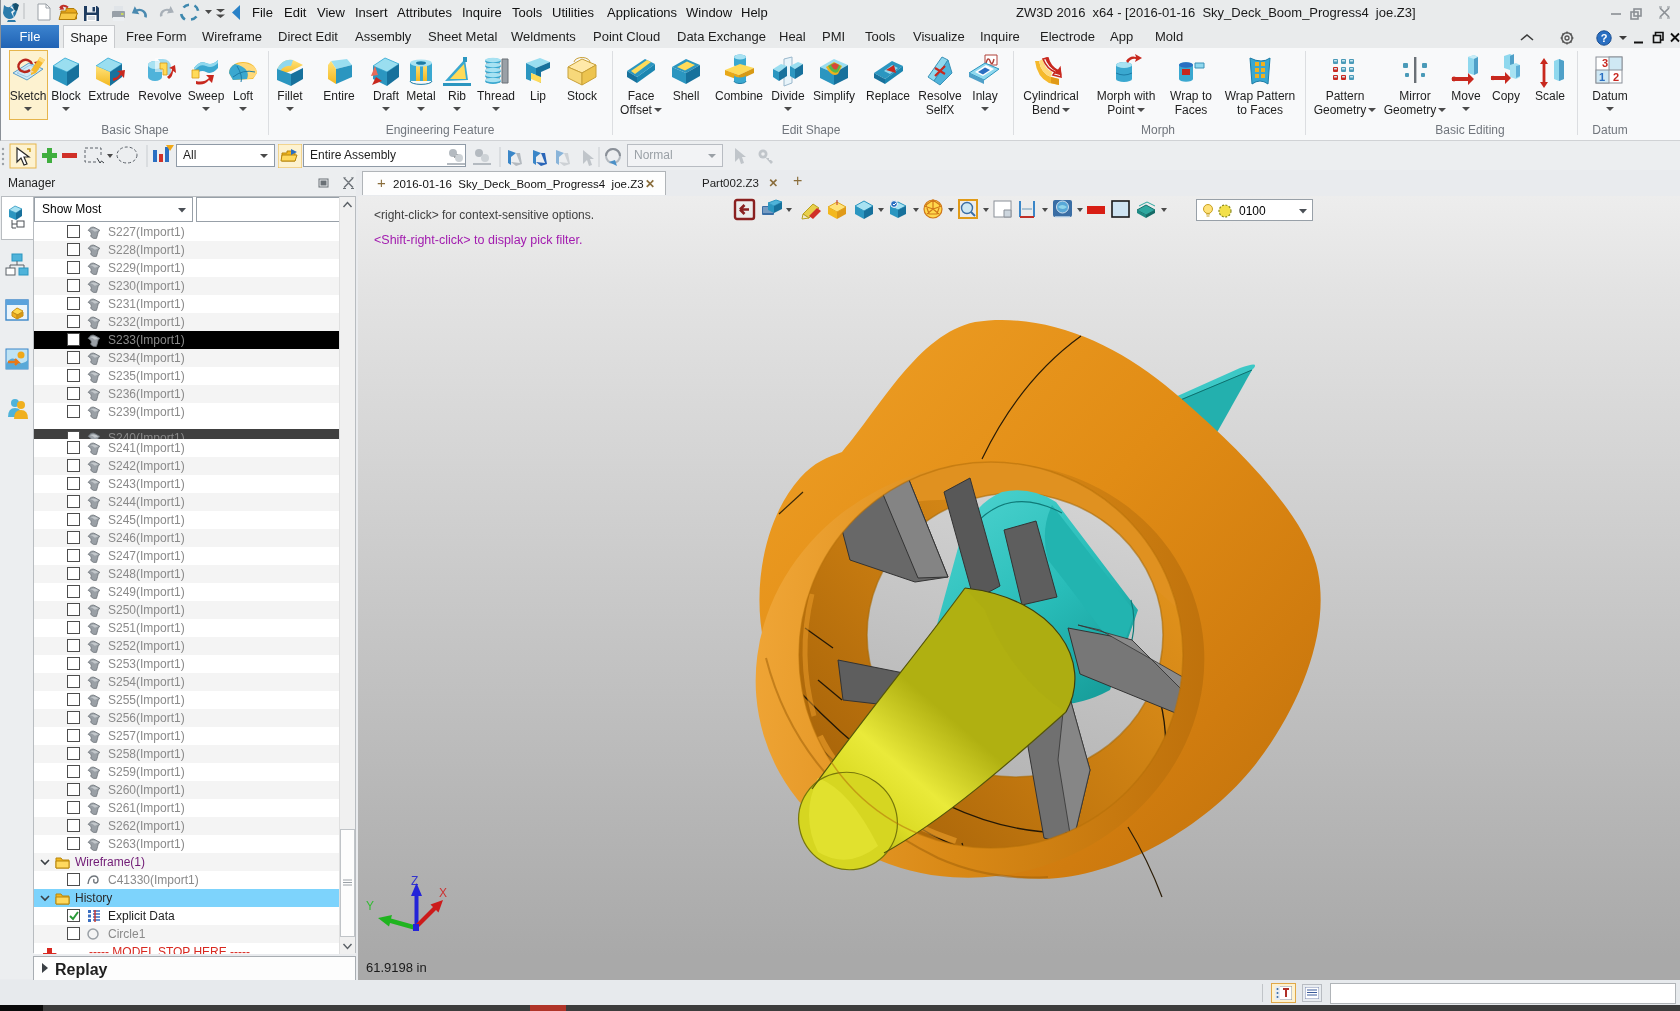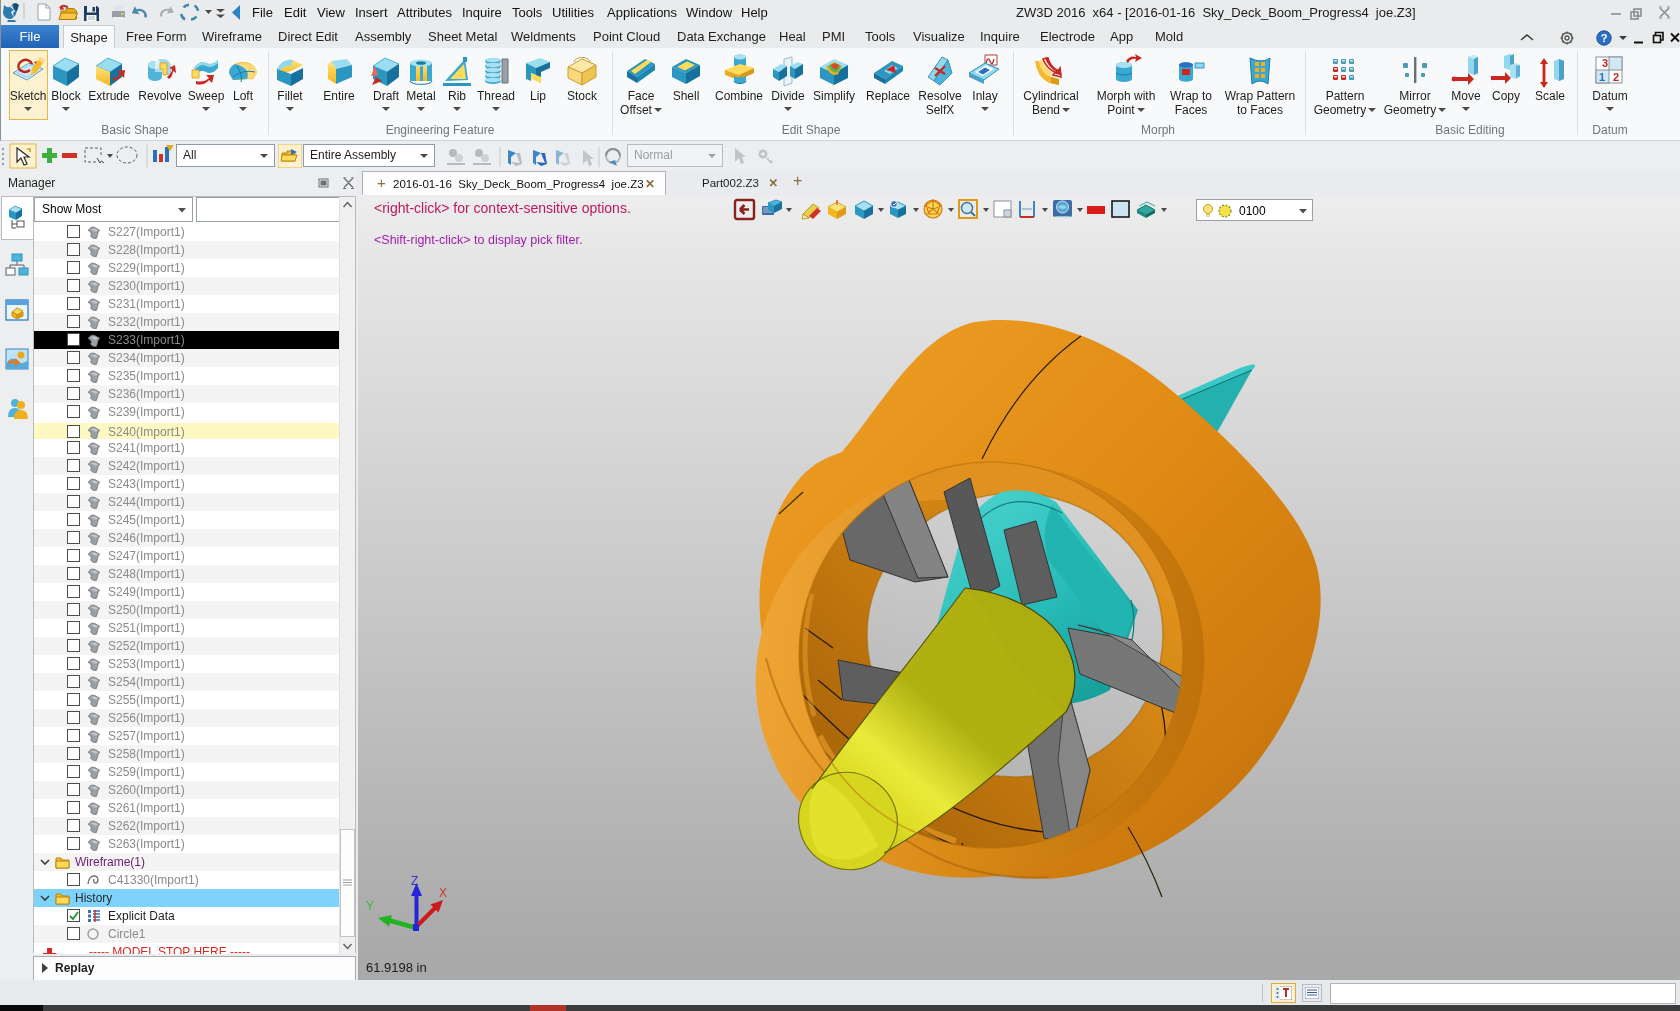--- a/index.html
+++ b/index.html
@@ -559,21 +559,21 @@
     </g>
  <g fill="#3fae3f"></g>
 </svg>
 <div class="a combo" style="left:176px;top:144px;width:99px">All<span class="ca"></span></div>
 <svg class="a" style="left:278px;top:144px" width="24" height="24" viewBox="0 0 24 24">
  <rect x="0" y="0" width="24" height="24" fill="#fdf2d0" stroke="#e6b54c"></rect>
  <path d="M4 9 h5 v-2 h6 l2 2 v8 h-13 z" fill="#f3b81f" stroke="#b8860c"></path>
  <path d="M4 11 l-1 6 h14 l2 -6 z" fill="#ffd95e" stroke="#b8860c"></path>
  <path d="M13 5 l6 3 -6 3 z" fill="#2a6fc2"></path>
 </svg>
-<div class="a combo" style="left:303px;top:144px;width:132px">Entire Assembly<span class="ca"></span></div>
+<div class="a combo" style="left:303px;top:144px;width:163px">Entire Assembly<span class="ca"></span></div>
 <svg class="a" style="left:443px;top:146px" width="347" height="22" viewBox="0 0 347 22">
  <g fill="#b4bac0">
       <circle cx="10" cy="7" r="4"></circle>
       <circle cx="16" cy="12" r="4" fill="#cdd2d6"></circle>
       <path d="M4 17 h18 v2 h-18 z"></path>
     </g>
  <g fill="#b4bac0">
       <circle cx="36" cy="7" r="4"></circle>
       <circle cx="42" cy="12" r="4" fill="#cdd2d6"></circle>
       <path d="M30 17 h18 v2 h-18 z"></path>
@@ -743,21 +743,21 @@
         <span class="tlab">S236(Import1)</span>
       </div>
       <div class="trow" style="position:absolute;top:180px;background:#ffffff">
         <span class="cb"></span>
         <svg style="position:absolute;left:51px;top:1px" width="17" height="17" viewBox="0 0 16 16">
           <path d="M3 6 q3 -4.5 6.5 -2.5 l4.5 2.5 q-2.2 1 -2.2 4 l-1 3.5 q-3.3 1 -5.5 -2 q2 -3.5 -2.3 -5.5 z" fill="#9aa0a6" stroke="#70767c" stroke-width=".8"></path>
           <path d="M5 5 q4 -2 7.5 1.2 l-3.2 1 q-3 -2.2 -4.3 -2.2z" fill="#c3c8cc"></path>
         </svg>
         <span class="tlab">S239(Import1)</span>
       </div>
-      <div class="trow" style="position:absolute;top:200px;background:#fef9c3">
+      <div class="trow" style="position:absolute;top:206px;background:#404040">
         <span class="cb"></span>
         <svg style="position:absolute;left:51px;top:1px" width="17" height="17" viewBox="0 0 16 16">
           <path d="M3 6 q3 -4.5 6.5 -2.5 l4.5 2.5 q-2.2 1 -2.2 4 l-1 3.5 q-3.3 1 -5.5 -2 q2 -3.5 -2.3 -5.5 z" fill="#9aa0a6" stroke="#70767c" stroke-width=".8"></path>
           <path d="M5 5 q4 -2 7.5 1.2 l-3.2 1 q-3 -2.2 -4.3 -2.2z" fill="#c3c8cc"></path>
         </svg>
         <span class="tlab">S240(Import1)</span>
       </div>
       <div class="trow" style="position:absolute;top:216px;background:#ffffff">
         <span class="cb"></span>
         <svg style="position:absolute;left:51px;top:1px" width="17" height="17" viewBox="0 0 16 16">
@@ -1005,21 +1005,21 @@
       </svg>
 <svg style="position:absolute;left:2px;bottom:3px" width="11" height="10">
         <path d="M1.5 3 l4 4.5 4 -4.5" fill="none" stroke="#5a6066" stroke-width="1.4"></path>
       </svg>
 <div style="position:absolute;left:0px;top:632px;width:15px;height:108px;background:#fdfdfd;border:1px solid #c0c4c8"></div>
 <svg style="position:absolute;left:3px;top:682px" width="9" height="8">
         <path d="M0 1 h9 M0 3.5 h9 M0 6 h9" stroke="#9aa0a6"></path>
       </svg>
 </div>
 </div>
-<div class="a" style="left:33px;top:956px;width:323px;height:39px;background:#fdfdfd;border:1px solid #a8adb2;font-size:12px">
+<div class="a" style="left:33px;top:956px;width:323px;height:39px;background:#fdfdfd;border:1px solid #a8adb2;font-size:16px">
 <svg style="position:absolute;left:7px;top:6px" width="8" height="10">
       <path d="M1 0 l6 5 -6 5 z" fill="#3a3f44"></path>
     </svg>
 <b style="position:absolute;left:21px;top:4px;color:#1e1e1e">Replay</b>
   </div>
 
 <div class="a" id="doctabs"></div>
 <div class="a" id="acttab">
     <span style="position:absolute;left:14px;top:4px;color:#8a6d3b;font-size:15px;line-height:14px">+</span>
     <span style="position:absolute;left:30px;top:6px;font-size:11.5px;white-space:nowrap">2016-01-16&nbsp; Sky_Deck_Boom_Progress4&nbsp; joe.Z3</span>
@@ -1120,21 +1120,21 @@
 <path d="M965 588 C 1055 598 1094 662 1066 712 C 1030 690 1000 650 985 610 Q 972 596 965 588 Z" fill="#a8a810" opacity=".35"></path>
 <ellipse cx="848" cy="821" rx="50" ry="48" fill="none" stroke="#77770a" stroke-width="1.2" transform="rotate(35 848 821)"></ellipse>
 <path d="M812 789 C 868 712 918 652 965 588" fill="none" stroke="#55550a" stroke-width="1.2"></path>
 <path d="M884 853 C 944 820 1010 762 1066 712" fill="none" stroke="#55550a" stroke-width="1.2"></path>
 <path d="M965 588 C 1055 598 1094 662 1066 712" fill="none" stroke="#3f3f0e" stroke-width="1.2"></path>
 <path d="M1081 336 Q 1020 380 982 459" fill="none" stroke="#2a1c06" stroke-width="1.2"></path>
 <path d="M1128 827 Q 1148 860 1162 897" fill="none" stroke="#2a1c06" stroke-width="1.2"></path>
 <path d="M779 514 L 803 492" fill="none" stroke="#3a2808" stroke-width="1.2"></path>
 <ellipse cx="991" cy="655" rx="192" ry="193" fill="none" stroke="#b4700a" stroke-width="1.5" opacity=".55"></ellipse>
 </svg>
-<div class="a" style="left:374px;top:200px;font-size:14px;color:#be185d">&lt;right-click&gt; for context-sensitive options.</div>
+<div class="a" style="left:374px;top:208px;font-size:12px;color:#404040">&lt;right-click&gt; for context-sensitive options.</div>
 <div class="a" style="left:374px;top:233px;font-size:12.5px;color:#a21caf">&lt;Shift-right-click&gt; to display pick filter.</div>
 <svg class="a" style="left:733px;top:198px" width="460" height="24" viewBox="0 0 460 24">
  <g>
   <rect x="2" y="2" width="19" height="19" rx="2" fill="none" stroke="#8a2020" stroke-width="2.4"></rect>
   <path d="M16 11.5 h-9 m0 0 l4.5 -4.5 m-4.5 4.5 l4.5 4.5" stroke="#8a2020" stroke-width="2.6" fill="none"></path>
  </g>
  <g transform="translate(27,0)">
   <rect x="2" y="8" width="12" height="9" fill="#3a6ea5" rx="1"></rect>
       <path d="M3 10 h10 M3 12 h10 M3 14 h10" stroke="#cfe0ee" stroke-width=".8"></path>
   <path d="M8 5 l8 -3 6 2 -8 4 z" fill="#4fb3da" stroke="#2b96c0"></path>

